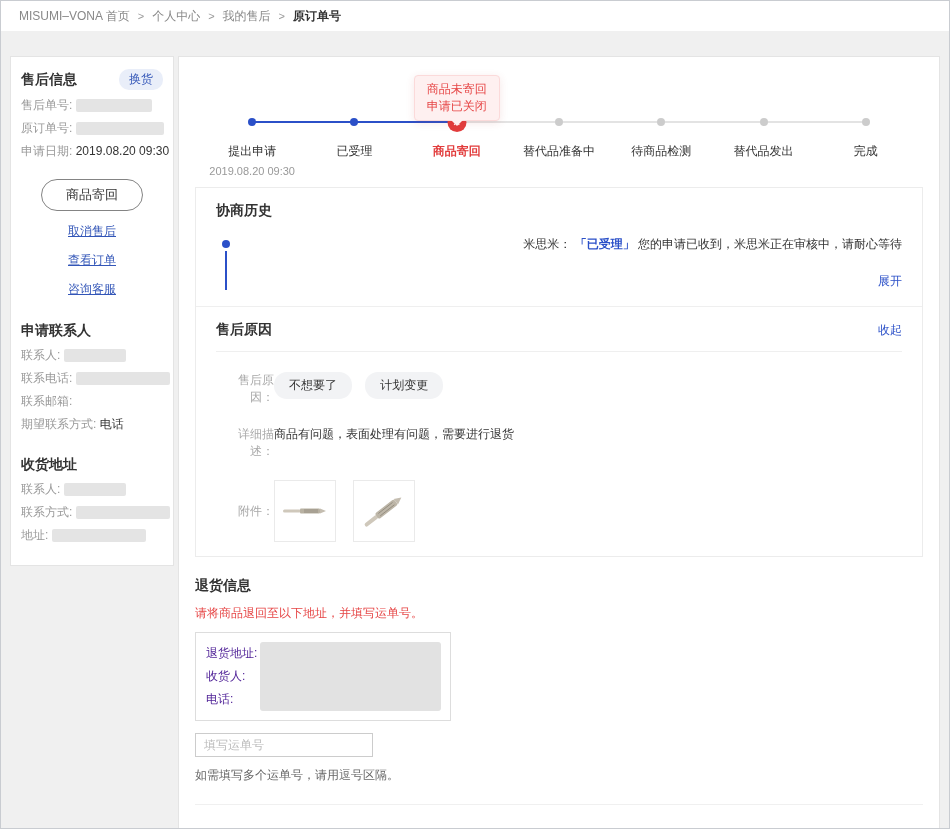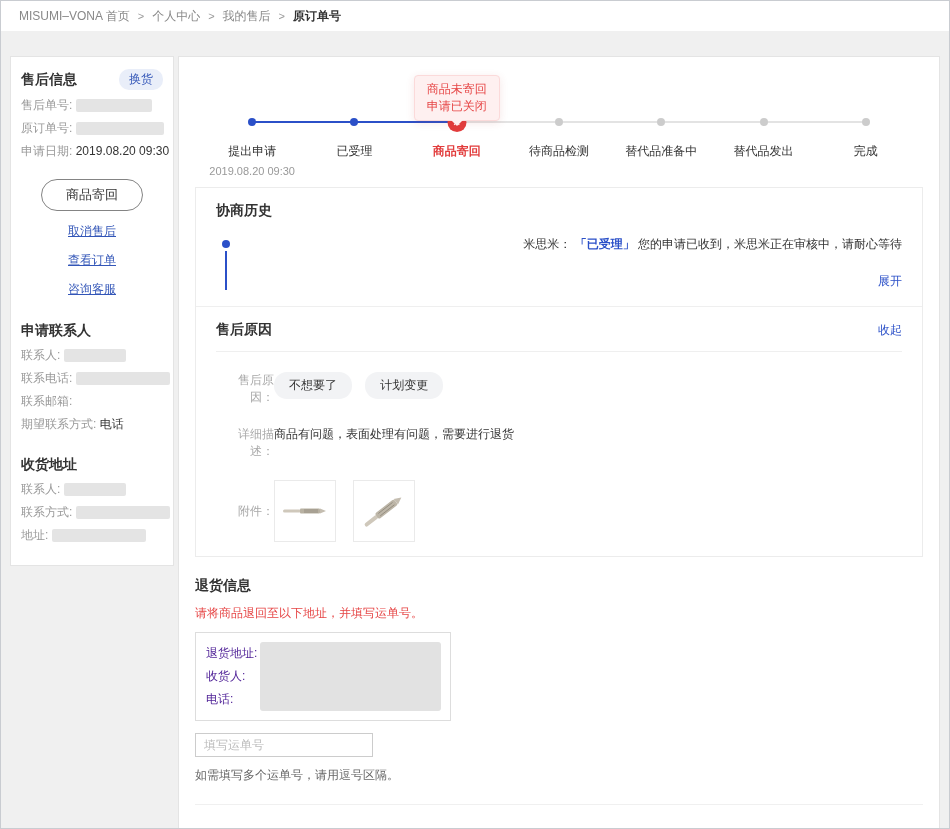--- a/index.html
+++ b/index.html
@@ -217,25 +217,25 @@
         <div class="step failed line-blue">
           <div class="tooltip">
             <div>商品未寄回</div>
             <div>申请已关闭</div>
           </div>
           <span class="dot">✕</span>
           <div class="step-label">商品寄回</div>
         </div>
         <div class="step">
           <span class="dot"></span>
+          <div class="step-label">替代品准备中</div>
+        </div>
+        <div class="step">
+          <span class="dot"></span>
           <div class="step-label">待商品检测</div>
-        </div>
-        <div class="step">
-          <span class="dot"></span>
-          <div class="step-label">替代品准备中</div>
         </div>
         <div class="step">
           <span class="dot"></span>
           <div class="step-label">替代品发出</div>
         </div>
         <div class="step">
           <span class="dot"></span>
           <div class="step-label">完成</div>
         </div>
       </div>

